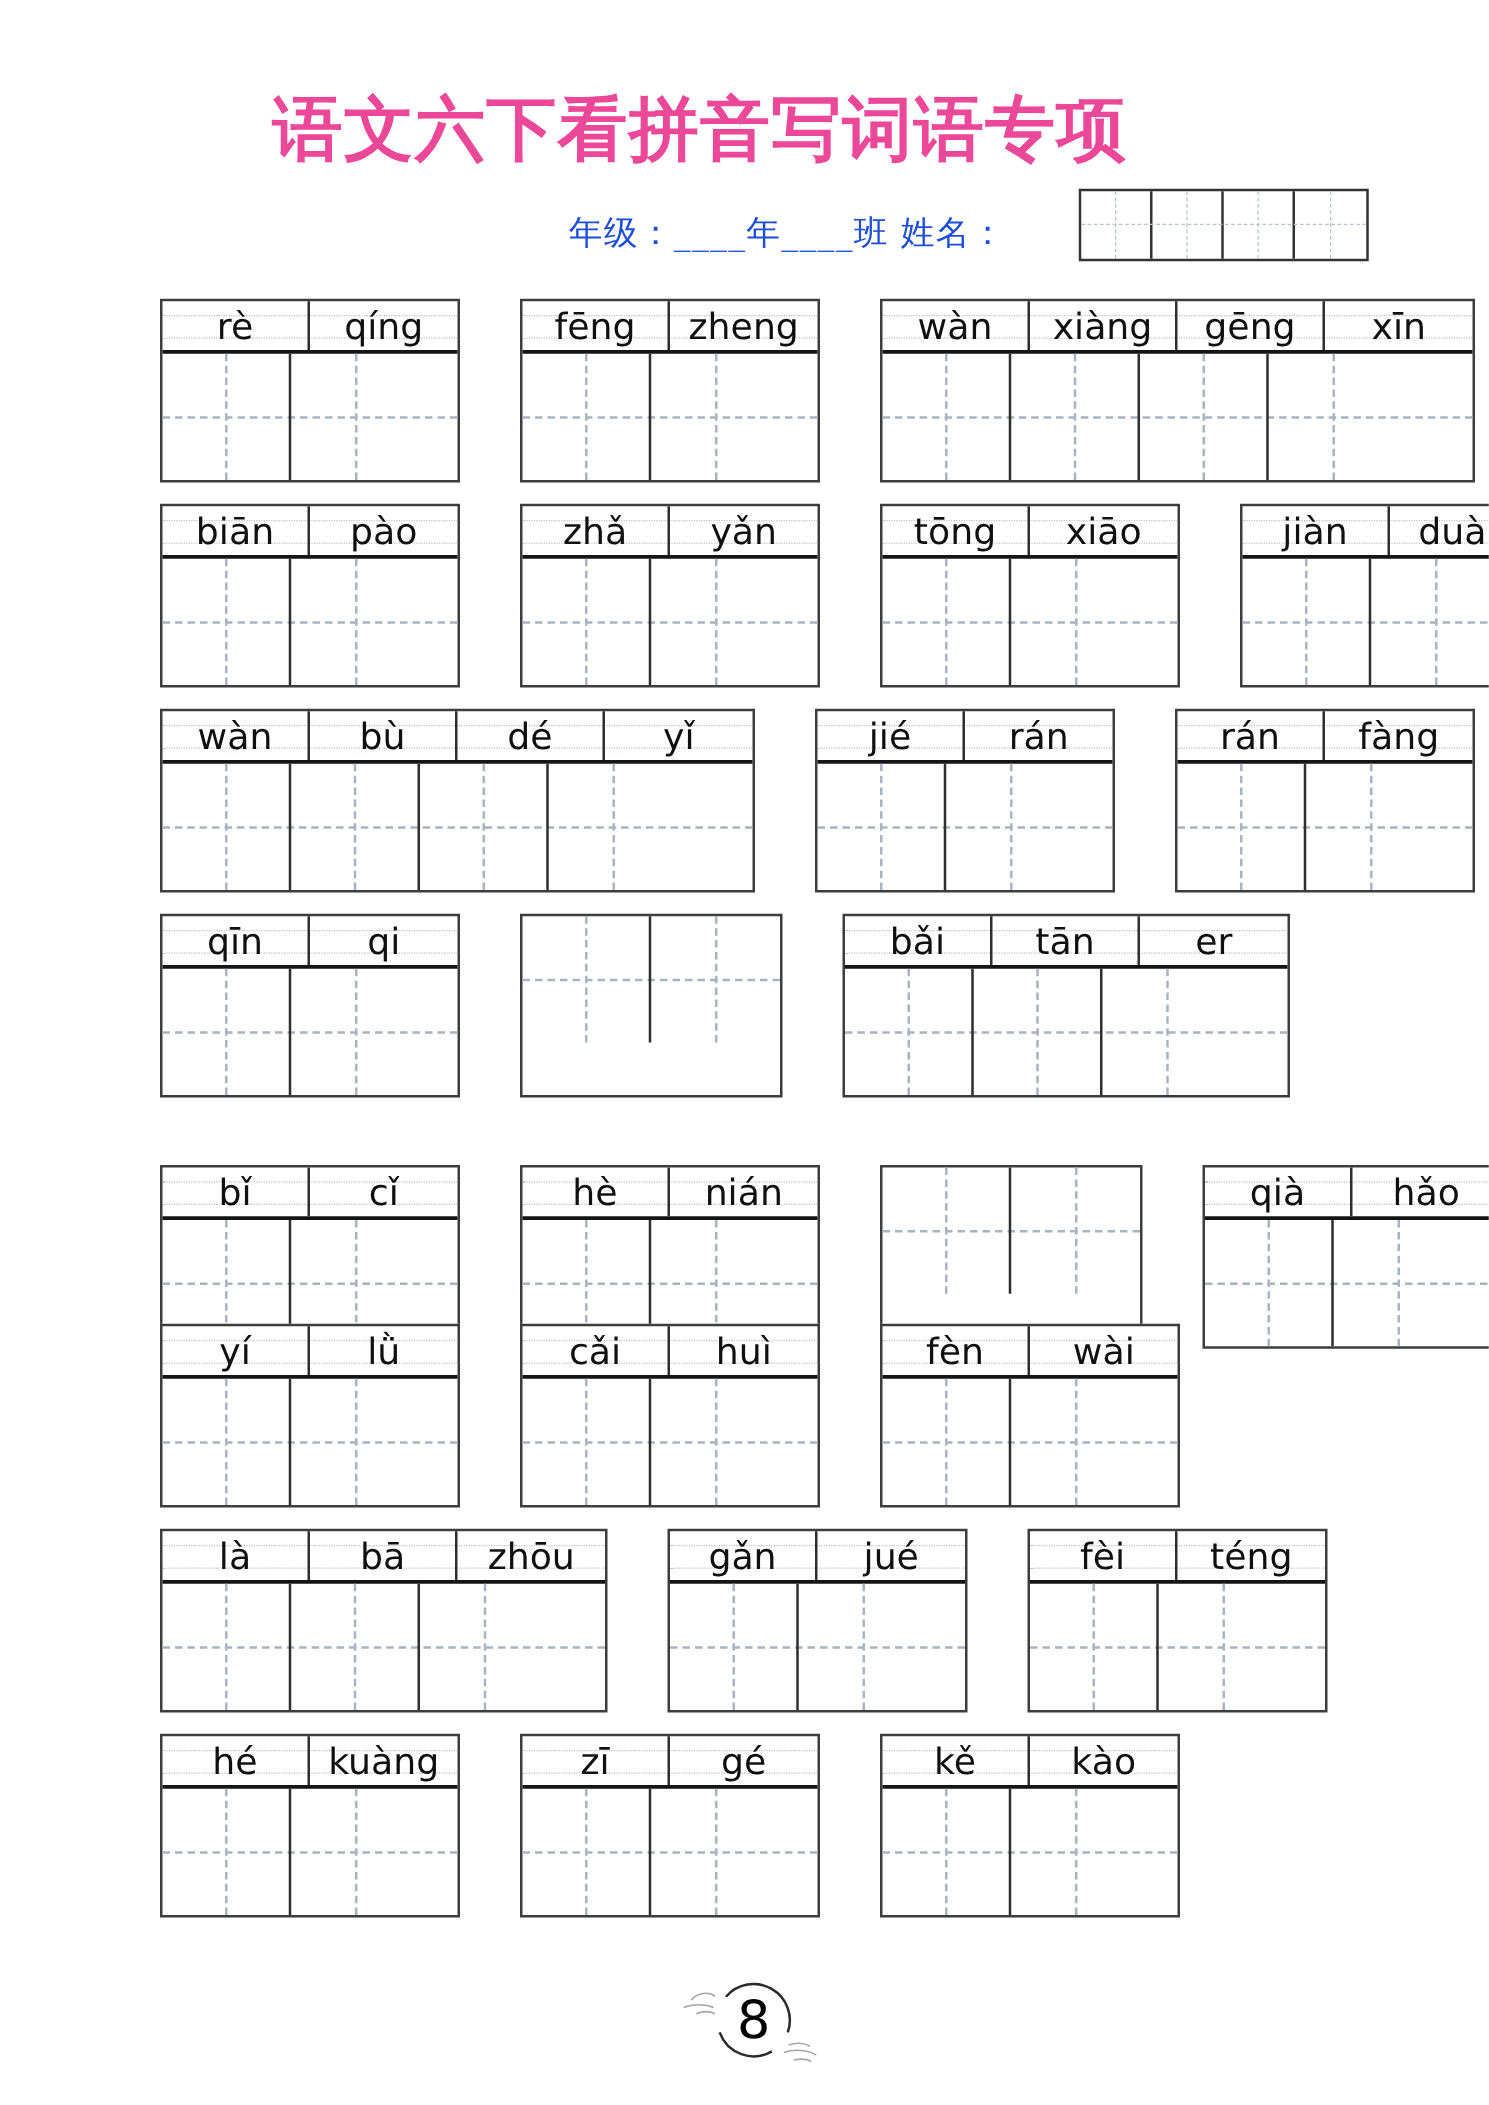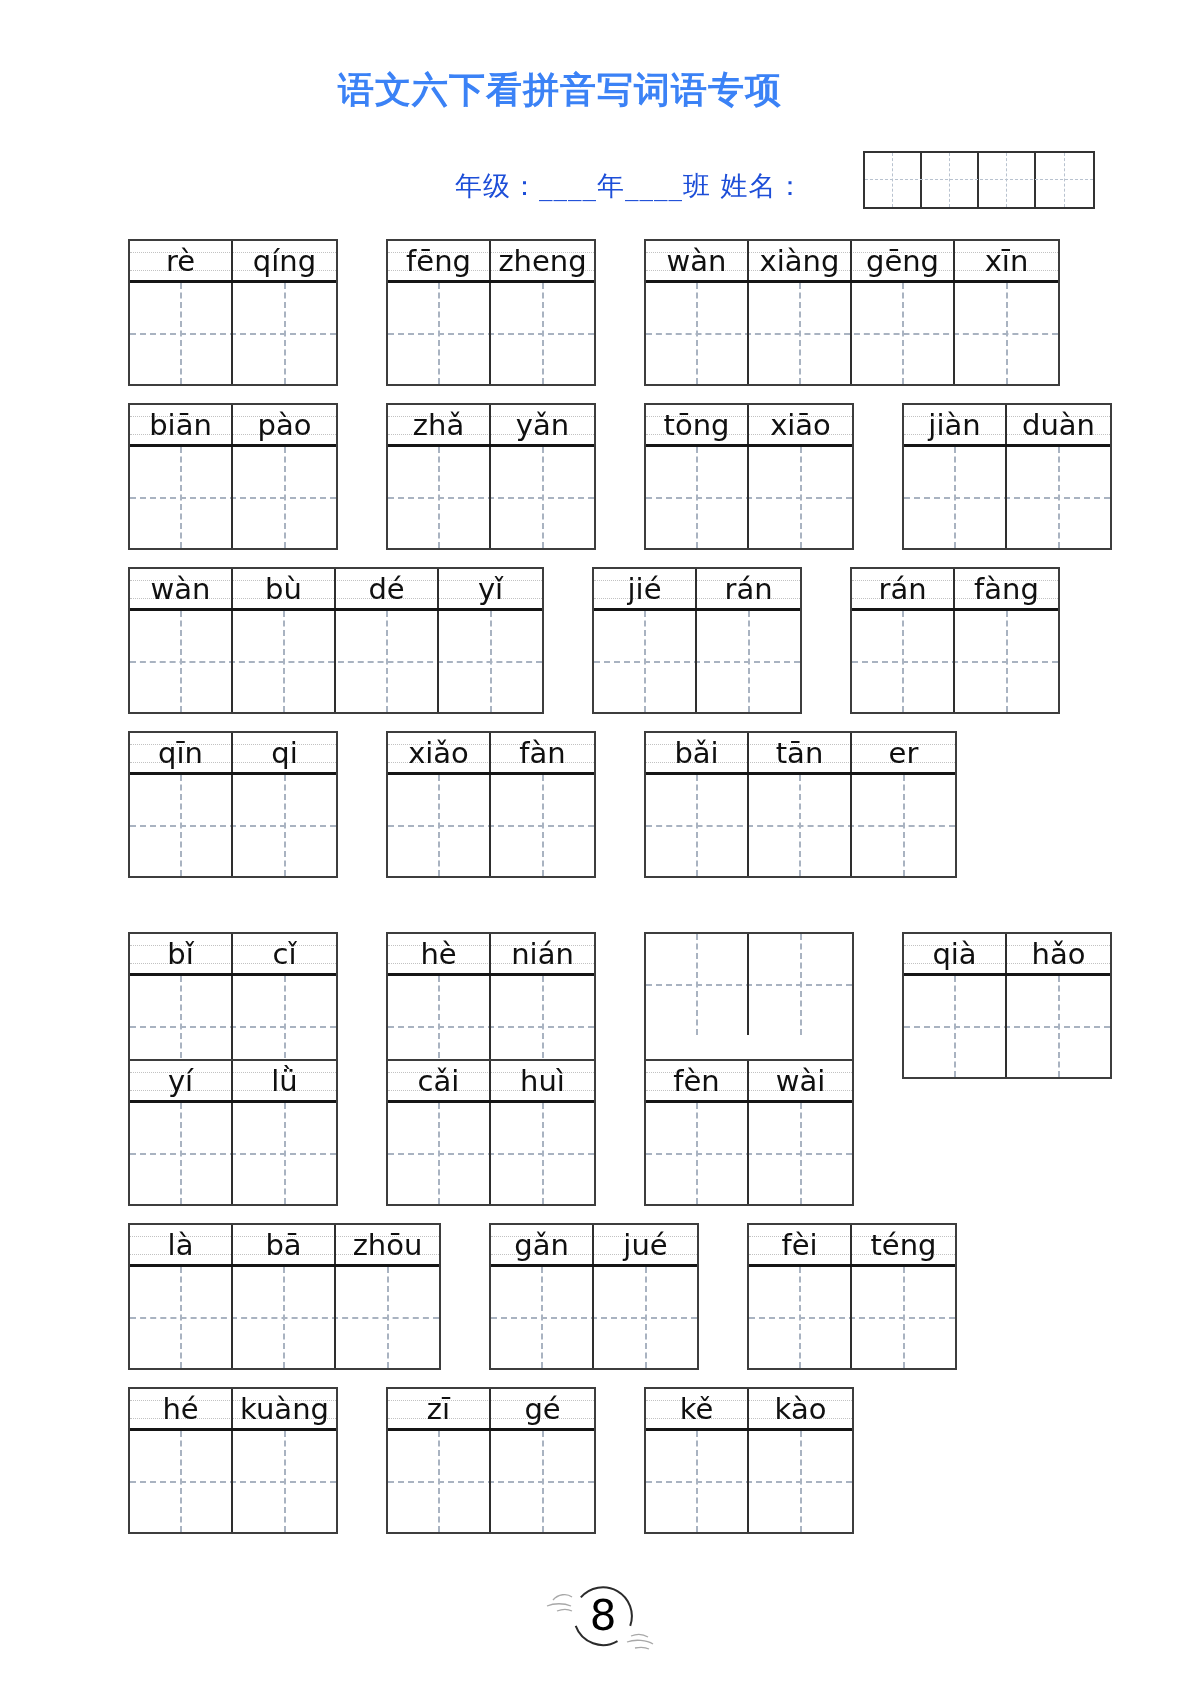--- a/index.html
+++ b/index.html
@@ -5,21 +5,21 @@
   html,body{margin:0;padding:0;}
   *{box-sizing:border-box;}
   body{
     width:1191px;height:1684px;background:#ffffff;position:relative;
     font-family:"DejaVu Sans",sans-serif;overflow:hidden;color:#111;
   }
   
   .title{
     position:absolute;top:66px;left:0;width:1120px;text-align:center;
     font-family:Liberation Mono, monospace;
-    font-size:36px;font-weight:700;letter-spacing:1px;color:#3b82f6;white-space:nowrap;
+    font-size:56px;font-weight:700;letter-spacing:1px;color:#ec4899;white-space:nowrap;
   }
   .meta-line{
     position:absolute;left:455px;top:168px;width:400px;
     font-family:"DejaVu Serif","Liberation Serif",serif;
     font-size:27px;color:#1d4ed8;white-space:nowrap;letter-spacing:1px;
   }
   
   .namegrid{
     position:absolute;left:863px;top:151px;height:58px;
     display:flex;border:2px solid #333;background:#fff;
@@ -43,21 +43,21 @@
   }
   .phead{
     display:flex;height:42px;border-bottom:3px solid #151515;position:relative;
   }
   .phead::before,.phead::after{
     content:"";position:absolute;left:0;right:0;border-top:1px dotted #c2c2c2;z-index:0;
   }
   .phead::before{top:11px;}
   .phead::after{top:29px;}
   .pcell{
-    width:103px;display:flex;align-items:center;justify-content:center;
+    width:118px;display:flex;align-items:center;justify-content:center;
     border-right:2px solid #2e2e2e;position:relative;z-index:1;
     font-family:"DejaVu Sans",sans-serif;font-size:29px;color:#101010;
   }
   .pcell:last-child{border-right:none;}
   .pbody{display:flex;height:101px;position:relative;}
   .pbody::before{
     content:"";position:absolute;left:0;right:0;top:50%;margin-top:-1px;
     border-top:2px dashed #a9b3c1;
   }
   .wcell{
@@ -212,24 +212,20 @@
         <div class="phead">
           <div class="pcell">qīn</div>
           <div class="pcell">qi</div>
         </div>
         <div class="pbody">
           <div class="wcell"></div>
           <div class="wcell"></div>
         </div>
       </div>
       <div class="group">
-        <div class="phead">
-          <div class="pcell">xiǎo</div>
-          <div class="pcell">fàn</div>
-        </div>
         <div class="pbody">
           <div class="wcell"></div>
           <div class="wcell"></div>
         </div>
       </div>
       <div class="group">
         <div class="phead">
           <div class="pcell">bǎi</div>
           <div class="pcell">tān</div>
           <div class="pcell">er</div>

